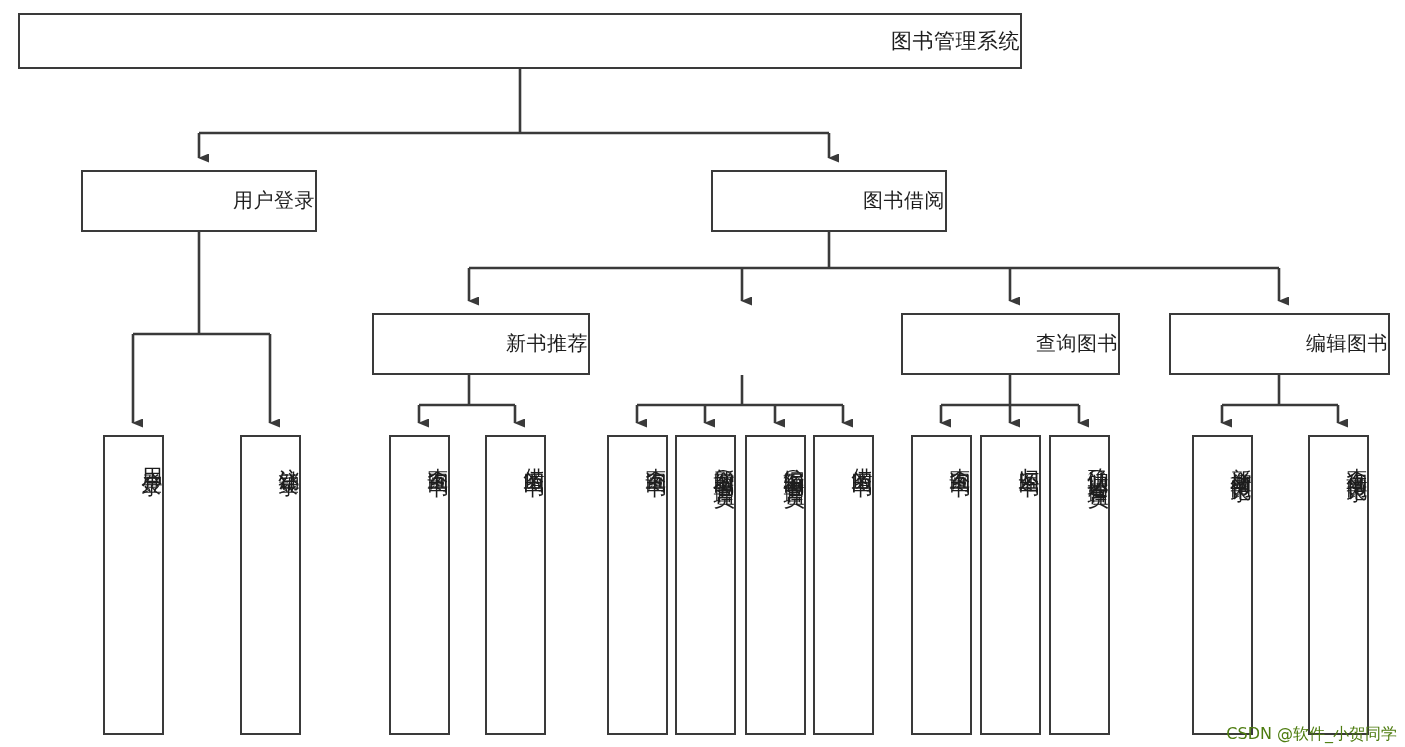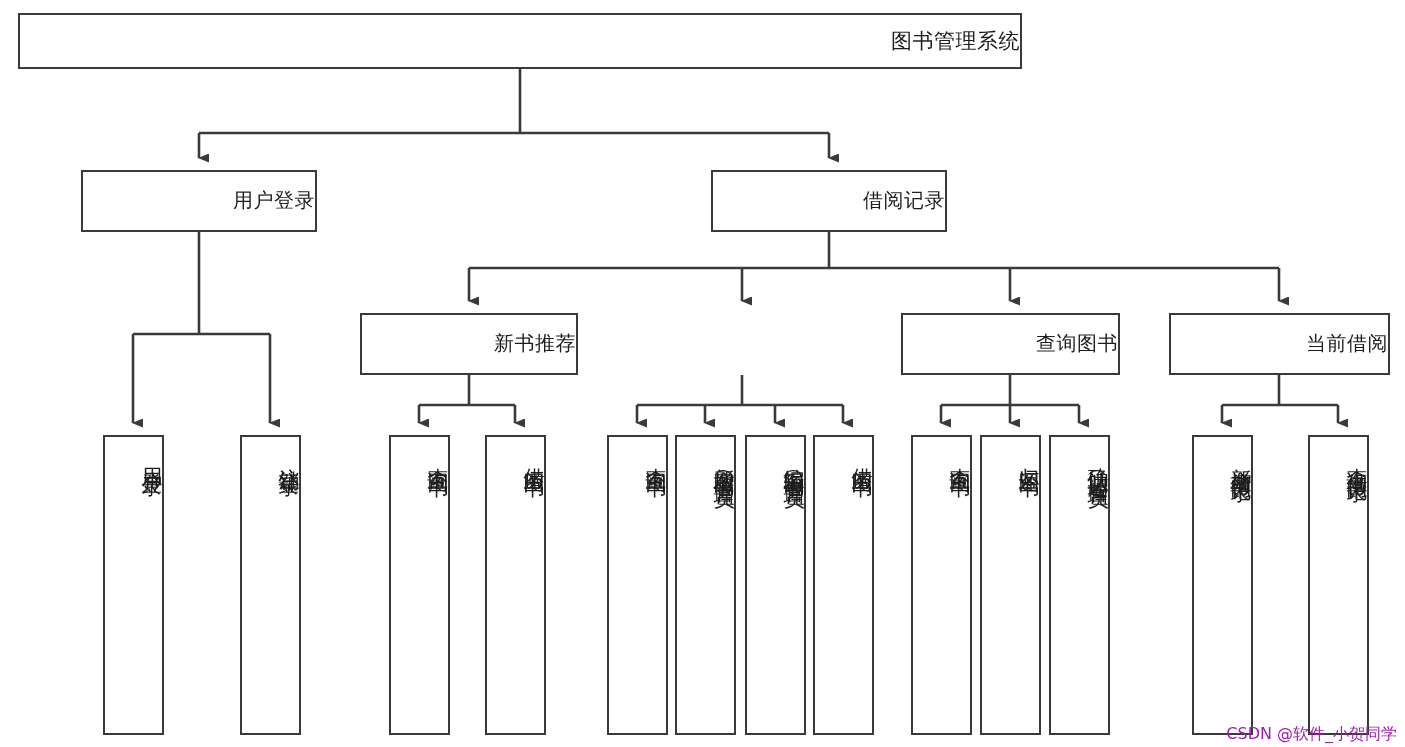--- a/index.html
+++ b/index.html
@@ -64,21 +64,21 @@
   .node.n-user-login  { left: 81px;  top: 170px; width: 236px; }
   .node.n-book-manage { left: 711px; top: 170px; width: 236px; }
   
   .node.level3 {
     height: 62px;
     top: 313px;
   }
   .node.level3 .node-label {
     font-size: 20px;
   }
-  .node.n-new-book    { left: 360px;  width: 218px; }
+  .node.n-new-book    { left: 372px;  width: 218px; }
   .node.n-borrow      { left: 633px;  width: 218px; }
   .node.n-current     { left: 901px;  width: 219px; }
   .node.n-record      { left: 1169px; width: 221px; }
   
   .node.leaf {
     top: 435px;
     height: 300px;
     width: 61px;
     align-items: flex-start;
     padding-top: 14px;
@@ -91,21 +91,21 @@
     letter-spacing: 3px;
     white-space: nowrap;
     text-align: start;
   }
   
   .watermark {
     position: absolute;
     right: 8px;
     bottom: 2px;
     font-size: 16px;
-    color: #a21caf;
+    color: #4d7c0f;
     z-index: 3;
     white-space: nowrap;
   }
 </style>
 </head>
 <body>
 
 <div id="diagram-canvas">
 
   <svg id="edge-layer" viewBox="0 0 1405 747" width="1405" height="747" xmlns="http://www.w3.org/2000/svg">
@@ -159,31 +159,31 @@
   </svg>
 
   <div class="node root">
     <span class="node-label">图书管理系统</span>
   </div>
 
   <div class="node level2 n-user-login">
     <span class="node-label">用户登录</span>
   </div>
   <div class="node level2 n-book-manage">
-    <span class="node-label">借阅记录</span>
+    <span class="node-label">图书借阅</span>
   </div>
 
   <div class="node level3 n-new-book">
     <span class="node-label">新书推荐</span>
   </div>
   <div class="node level3 n-current">
     <span class="node-label">查询图书</span>
   </div>
   <div class="node level3 n-record">
-    <span class="node-label">当前借阅</span>
+    <span class="node-label">编辑图书</span>
   </div>
 
   <div class="node leaf" style="left:103px">
     <span class="node-label">用户登录</span>
   </div>
   <div class="node leaf" style="left:240px">
     <span class="node-label">注销登录</span>
   </div>
 
   <div class="node leaf" style="left:389px">

